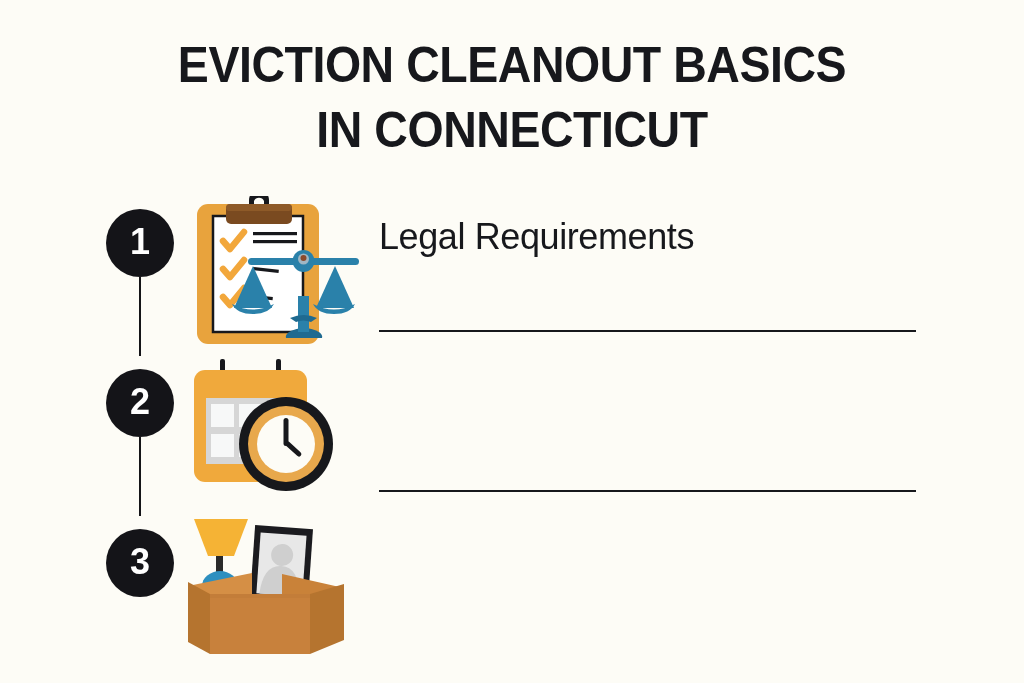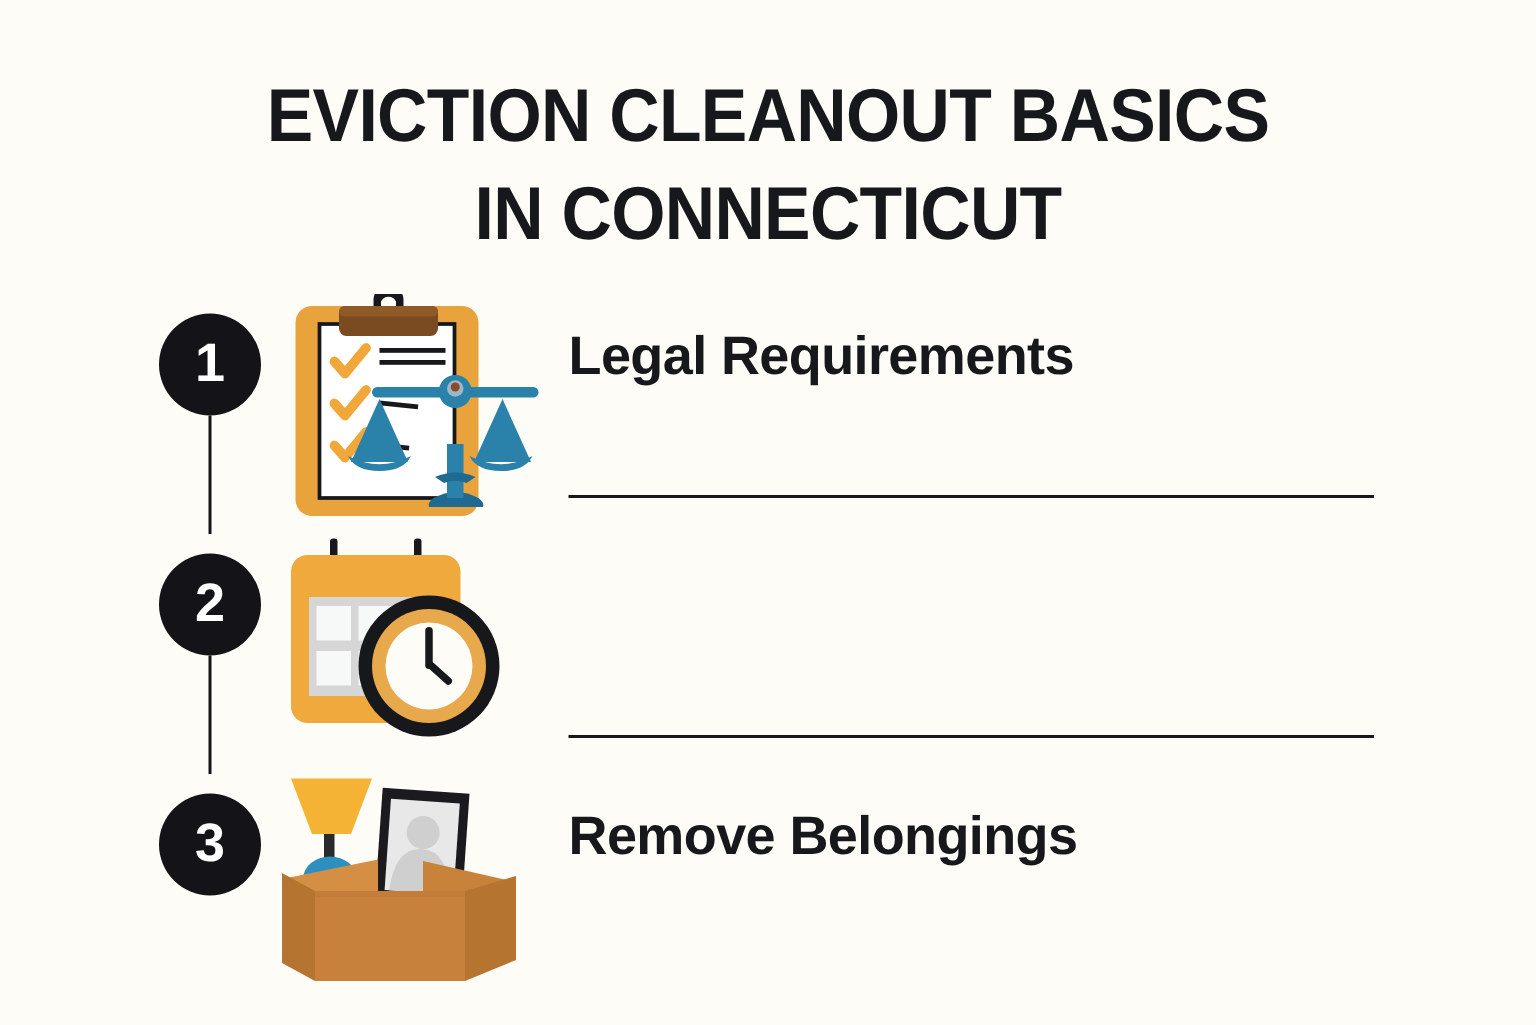--- a/index.html
+++ b/index.html
@@ -17,21 +17,21 @@
     position: relative;
     width: 1024px;
     height: 683px;
     background: #fdfcf6;
   }
 
   
   .title-block {
     position: absolute;
     left: 0;
-    top: 52px;
+    top: 40px;
     width: 1024px;
     text-align: center;
     line-height: 1.0;
   }
   .title-line {
     display: block;
     font-family: "Liberation Sans Narrow", "Liberation Sans", sans-serif;
     font-weight: 700;
     font-size: 50px;
     letter-spacing: -0.5px;
@@ -87,21 +87,21 @@
     height: 79px;
     background: #141418;
   }
 
   
   .step-label {
     position: absolute;
     left: 379px;
     top: 20px;
     font-size: 36px;
-    font-weight: 700;
+    font-weight: 400;
     color: #17181c;
     letter-spacing: -0.4px;
     white-space: nowrap;
   }
   .divider {
     position: absolute;
     left: 379px;
     top: 134px;
     width: 537px;
     height: 2px;
@@ -245,17 +245,16 @@
           <path d="M24 78 L124 78 L124 138 L24 138 Z" fill="#C8813C"></path>
 
           <path d="M2 66 L24 78 L24 138 L2 126 Z" fill="#B5742F"></path>
 
           <path d="M158 68 L124 78 L124 138 L158 124 Z" fill="#B5742F"></path>
 
           <path d="M24 78 L124 78 L124 82 L24 82 Z" fill="#B5742F" opacity="0.25"></path>
         </svg>
       </div>
 
-      <div class="step-label">Remove Belongings</div>
     </div>
 
   </div>
 </div>
 
 </body></html>

